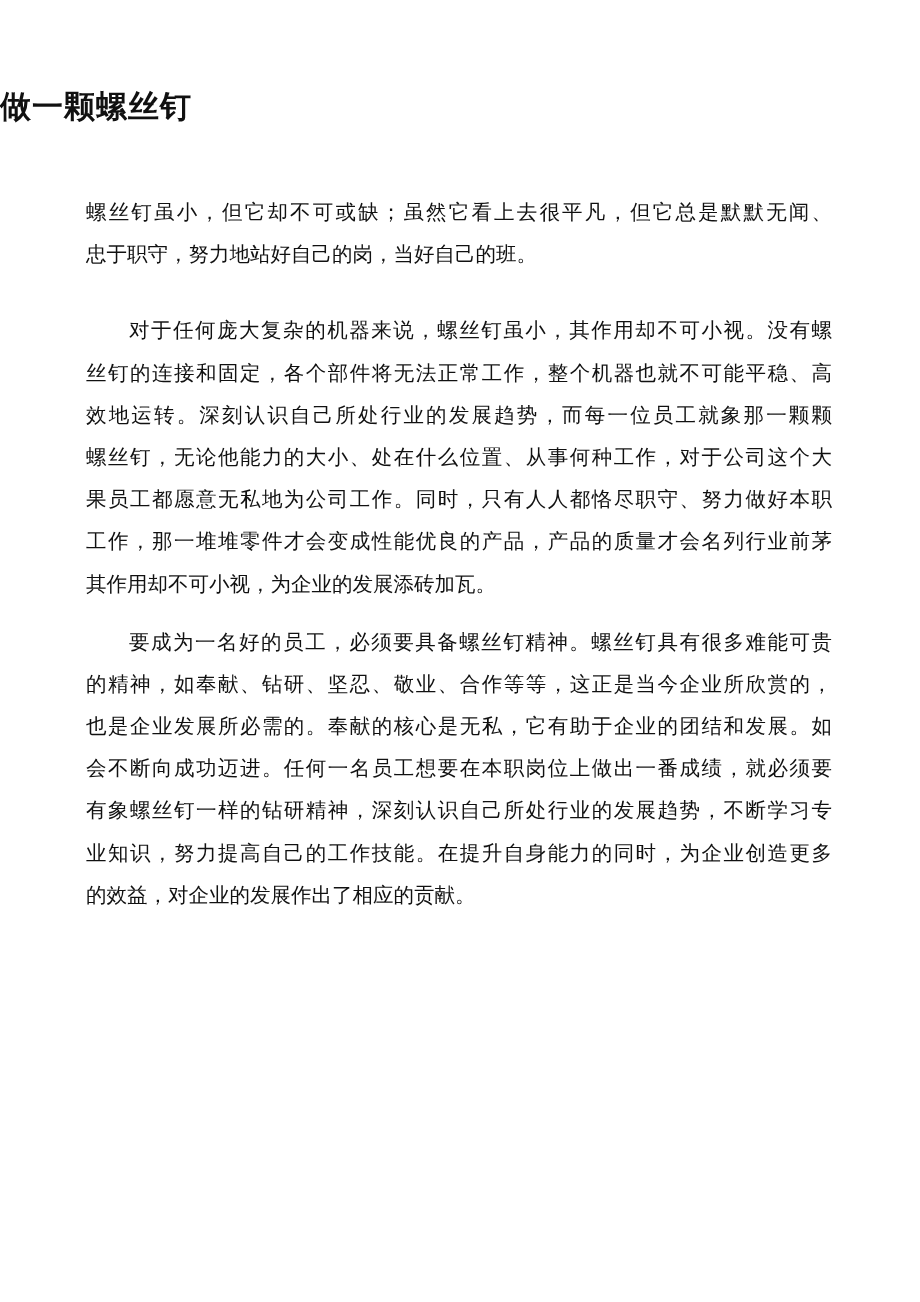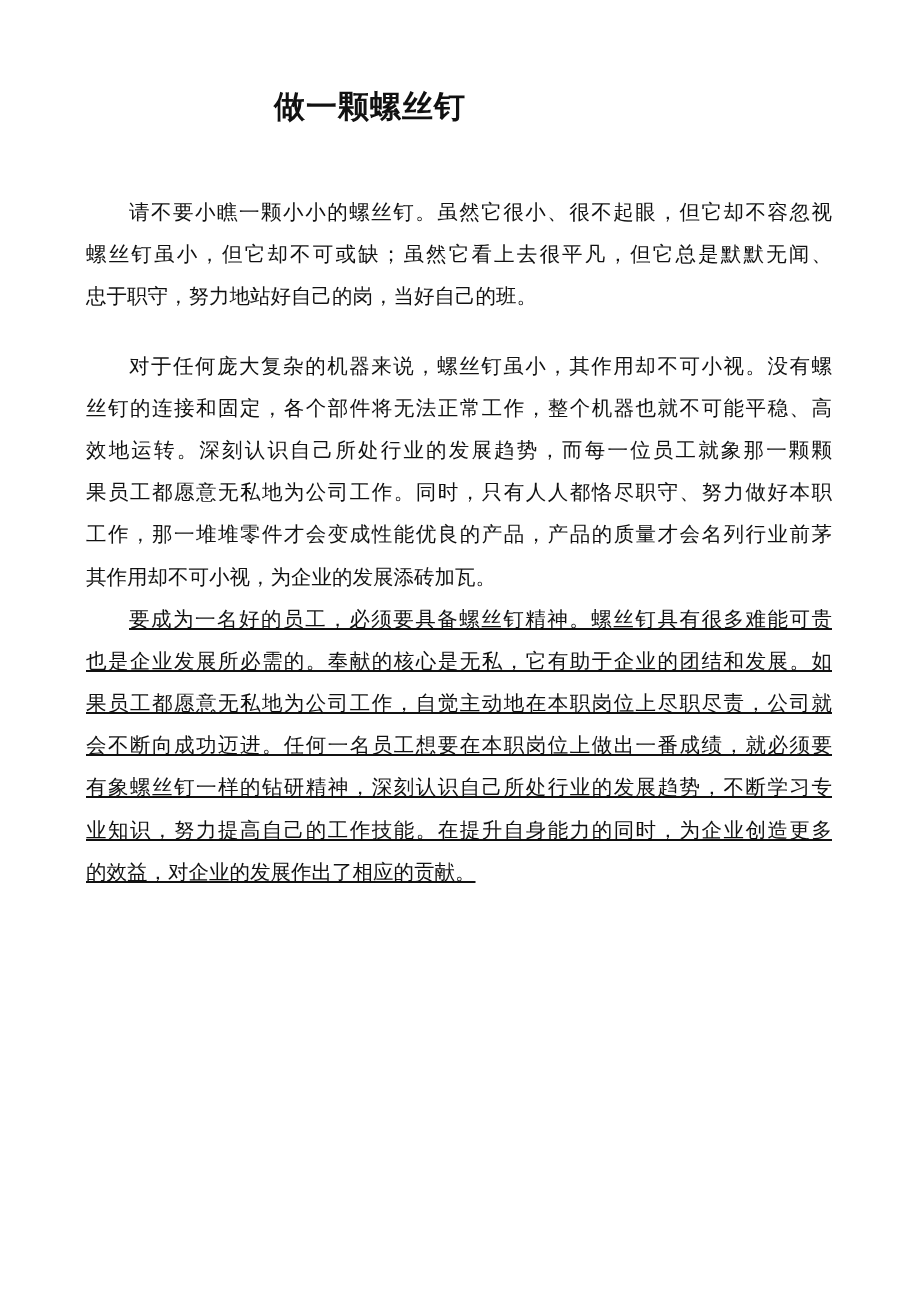--- a/index.html
+++ b/index.html
@@ -1,51 +1,51 @@
 <!DOCTYPE html>
 <html><head>
 <meta charset="utf-8">
 <style>
   html, body { margin: 0; padding: 0; background: #ffffff; }
   body { width: 920px; height: 1302px; position: relative; overflow: hidden;
          font-family: "DejaVu Serif", "Liberation Serif", serif; color: #111; }
   .page { position: absolute; left: 0; top: 0; width: 920px; height: 1302px; background: #fff; }
-  .title { position: absolute; left: 0; width: 740px; top: 84px; text-align: center;
+  .title { position: absolute; left: 0; width: 740px; top: 84px; 
            font-family: "DejaVu Sans", "Liberation Sans", sans-serif; font-weight: bold;
            font-size: 31px; letter-spacing: 1px; line-height: 44px; }
   .body { position: absolute; left: 86px; width: 746px; top: 196px; }
   .para { margin: 0; }
   .line { display: block; height: 42.2px; line-height: 32px; font-size: 20.5px;
           white-space: nowrap; text-align: justify; text-align-last: justify; }
   .line.first { padding-left: 43px; }
   .line.last { text-align-last: left; }
 </style>
 </head>
 <body>
 
 <div class="page">
   <div class="title">做一颗螺丝钉</div>
 
   <div class="body">
     <div class="para">
-      <span class="line first">请不要小瞧一颗小小的螺丝钉。虽然它很小、很不起眼，但它却不容忽视</span>
       <span class="line">螺丝钉虽小，但它却不可或缺；虽然它看上去很平凡，但它总是默默无闻、</span>
       <span class="line last">忠于职守，努力地站好自己的岗，当好自己的班。</span>
     </div>
-    <div class="para" style="margin-top:27px;">
+    <div class="para" style="margin-top:34px;">
       <span class="line first">对于任何庞大复杂的机器来说，螺丝钉虽小，其作用却不可小视。没有螺</span>
       <span class="line">丝钉的连接和固定，各个部件将无法正常工作，整个机器也就不可能平稳、高</span>
       <span class="line">效地运转。深刻认识自己所处行业的发展趋势，而每一位员工就象那一颗颗</span>
+      <span class="line">螺丝钉，无论他能力的大小、处在什么位置、从事何种工作，对于公司这个大</span>
       <span class="line">果员工都愿意无私地为公司工作。同时，只有人人都恪尽职守、努力做好本职</span>
       <span class="line">工作，那一堆堆零件才会变成性能优良的产品，产品的质量才会名列行业前茅</span>
       <span class="line last">其作用却不可小视，为企业的发展添砖加瓦。</span>
     </div>
-    <div class="para" style="margin-top:0px;text-decoration:underline;">
+    <div class="para" style="margin-top:16px;">
       <span class="line first">要成为一名好的员工，必须要具备螺丝钉精神。螺丝钉具有很多难能可贵</span>
+      <span class="line">的精神，如奉献、钻研、坚忍、敬业、合作等等，这正是当今企业所欣赏的，</span>
       <span class="line">也是企业发展所必需的。奉献的核心是无私，它有助于企业的团结和发展。如</span>
-      <span class="line">果员工都愿意无私地为公司工作，自觉主动地在本职岗位上尽职尽责，公司就</span>
       <span class="line">会不断向成功迈进。任何一名员工想要在本职岗位上做出一番成绩，就必须要</span>
       <span class="line">有象螺丝钉一样的钻研精神，深刻认识自己所处行业的发展趋势，不断学习专</span>
       <span class="line">业知识，努力提高自己的工作技能。在提升自身能力的同时，为企业创造更多</span>
       <span class="line last">的效益，对企业的发展作出了相应的贡献。</span>
     </div>
   </div>
 </div>
 
 </body></html>

